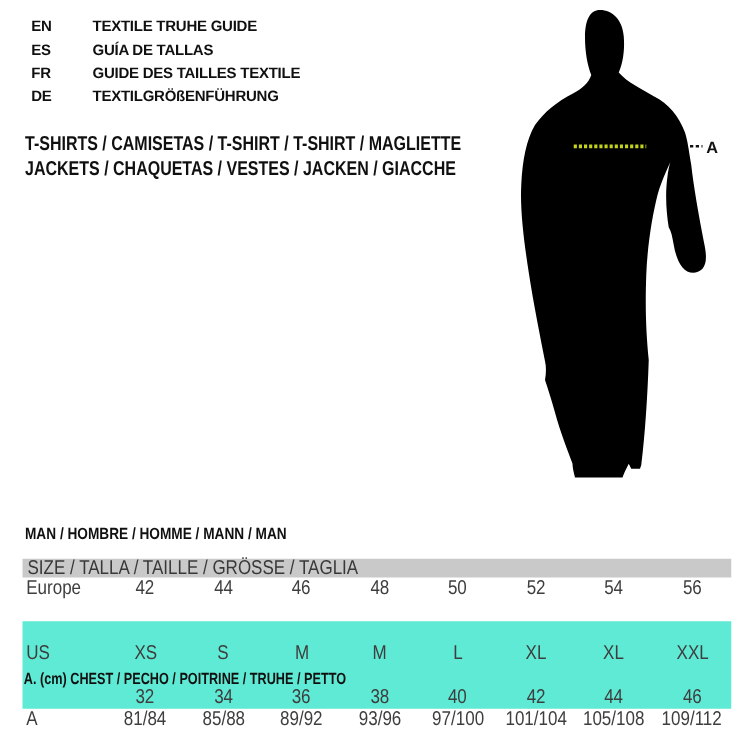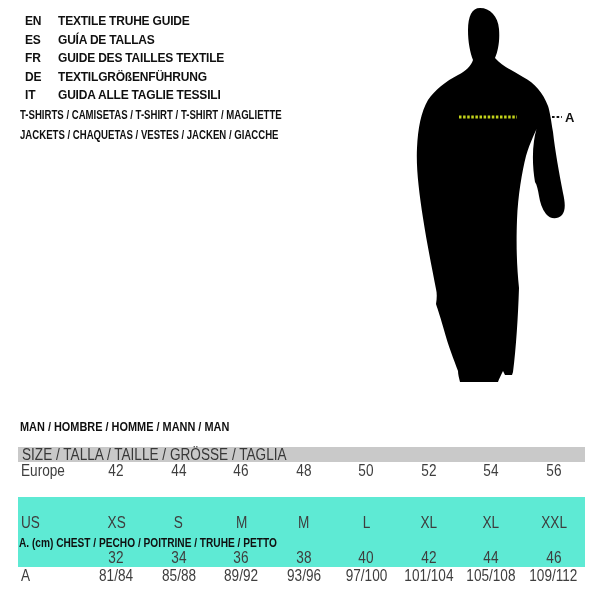--- a/index.html
+++ b/index.html
@@ -1,26 +1,26 @@
 <!DOCTYPE html>
 <html><head>
 <meta charset="utf-8">
 <style>
   html,body{margin:0;padding:0;}
   .page{position:relative;width:600px;height:600px;background:#ffffff;overflow:hidden;
         font-family:"Liberation Sans",sans-serif;color:#101010;}
 
   
   .langs{position:absolute;left:25px;top:12px;font-weight:bold;font-size:12px;letter-spacing:-0.2px;}
-  .lang-row{display:flex;line-height:18.5px;}
+  .lang-row{display:flex;line-height:18.5px;gap:16px;}
   .lang-code{width:33px;}
   .lang-name{white-space:nowrap;}
 
   
-  .products{position:absolute;left:20px;top:106px;font-weight:bold;font-size:12px;line-height:19.5px;}
+  .products{position:absolute;left:20px;top:106px;font-weight:bold;font-size:16px;line-height:19.5px;}
   .products .pline{transform:scaleX(.8);transform-origin:0 0;white-space:nowrap;}
 
   
   .figure{position:absolute;left:408px;top:0px;width:170px;height:392px;}
 
   
   .section-title{position:absolute;left:20px;top:419px;font-weight:bold;font-size:13px;
                  transform:scaleX(.84);transform-origin:0 0;white-space:nowrap;}
 
   
@@ -52,24 +52,20 @@
       <span class="lang-code">ES</span>
       <span class="lang-name">GUÍA DE TALLAS</span>
     </div>
     <div class="lang-row">
       <span class="lang-code">FR</span>
       <span class="lang-name">GUIDE DES TAILLES TEXTILE</span>
     </div>
     <div class="lang-row">
       <span class="lang-code">DE</span>
       <span class="lang-name">TEXTILGRÖßENFÜHRUNG</span>
-    </div>
-    <div class="lang-row">
-      <span class="lang-code">IT</span>
-      <span class="lang-name">GUIDA ALLE TAGLIE TESSILI</span>
     </div>
   </div>
 
   <div class="products">
     <div class="pline">T-SHIRTS / CAMISETAS / T-SHIRT / T-SHIRT / MAGLIETTE</div>
     <div class="pline">JACKETS / CHAQUETAS / VESTES / JACKEN / GIACCHE</div>
   </div>
 
   <div class="figure">
     <svg width="170" height="392" viewBox="0 0 170 392" xmlns="http://www.w3.org/2000/svg">

